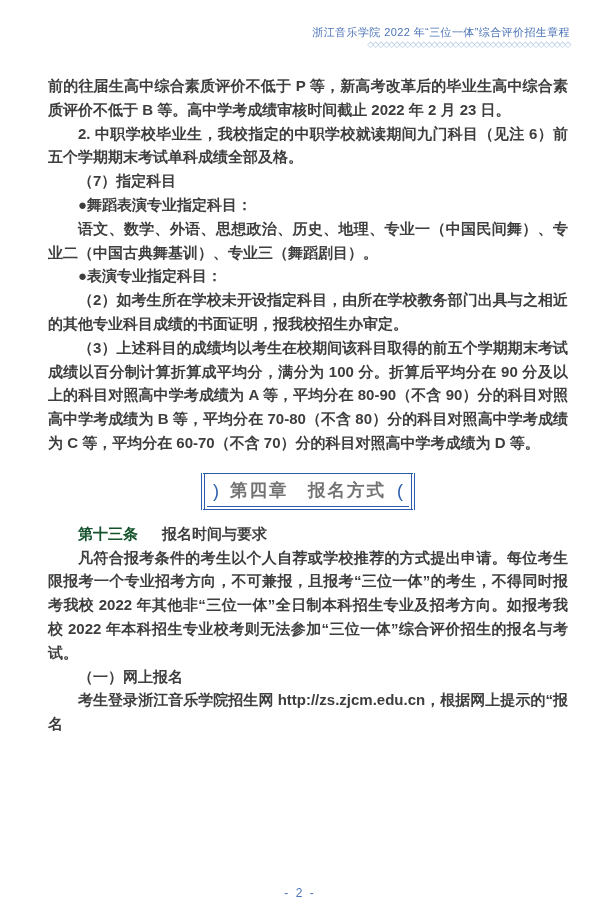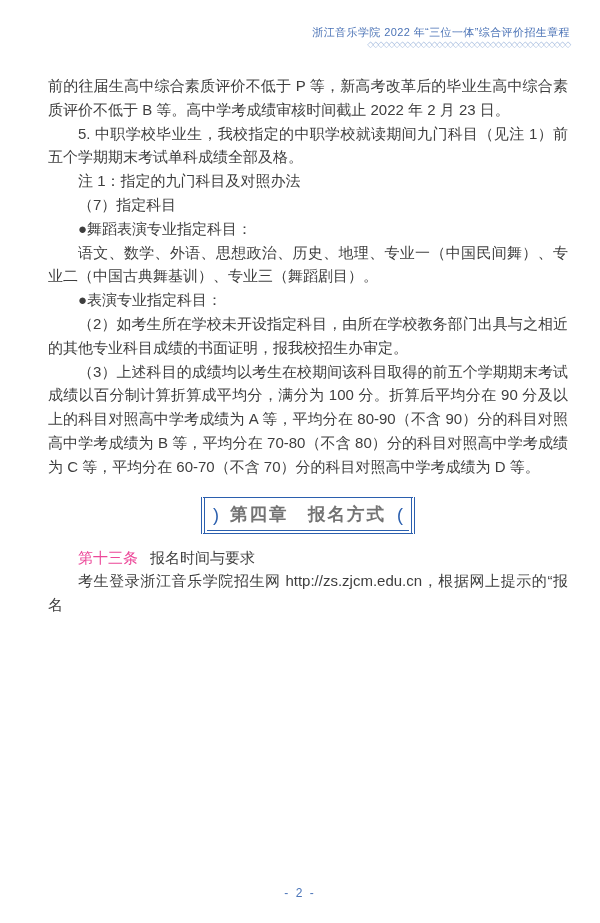--- a/index.html
+++ b/index.html
@@ -30,21 +30,21 @@
     white-space:nowrap;
   }
   
   .body{
     position:absolute;top:74px;left:48px;right:32px;
     font-size:15px;
     line-height:23.8px;
     color:#3e3e3e;
     text-align:justify;
   }
-  .body p{margin:0;}
+  .body p{margin:0;font-weight:bold;}
   .indent{text-indent:2em;}
   
   .banner{
     position:relative;
     width:214px;
     margin:18px auto 12px auto;
     text-align:center;
     border:1px solid #2b5fae;
     border-left:4px double #2b5fae;
     border-right:4px double #2b5fae;
@@ -70,22 +70,22 @@
     transform:translateY(-52%);
     color:#2b5fae;
     font-size:18px;
     font-weight:400;
     line-height:18px;
   }
   .banner-curl.left{left:8px;}
   .banner-curl.right{right:8px;}
   
   .article-heading{text-indent:2em;}
-  .article-num{color:#ec4899;margin-right:12px;}
-  .article-title{color:#3e3e3e;}
+  .article-num{color:#14532d;}
+  .article-title{color:#3e3e3e;margin-left:24px;}
   
   .footer{
     position:absolute;left:0;right:0;bottom:22px;
     text-align:center;
   }
   .page-number{
     color:#4a74b8;
     font-size:12px;
     letter-spacing:2px;
   }
@@ -95,39 +95,40 @@
 
 <div class="page">
 
   <div class="header">
     <div class="header-title">浙江音乐学院 2022 年“三位一体”综合评价招生章程</div>
     <div class="header-divider">◇◇◇◇◇◇◇◇◇◇◇◇◇◇◇◇◇◇◇◇◇◇◇◇◇◇◇◇◇◇◇◇◇◇◇◇◇◇</div>
   </div>
 
   <div class="body">
     <p class="">前的往届生高中综合素质评价不低于 P 等，新高考改革后的毕业生高中综合素质评价不低于 B 等。高中学考成绩审核时间截止 2022 年 2 月 23 日。</p>
-    <p class="indent">5. 中职学校毕业生，我校指定的中职学校就读期间九门科目（见注 1）前五个学期期末考试单科成绩全部及格。</p>
-    <p class="indent">注 1：指定的九门科目及对照办法</p>
+    <p class="indent">2. 中职学校毕业生，我校指定的中职学校就读期间九门科目（见注 6）前五个学期期末考试单科成绩全部及格。</p>
     <p class="indent">（7）指定科目</p>
     <p class="indent">●舞蹈表演专业指定科目：</p>
     <p class="indent">语文、数学、外语、思想政治、历史、地理、专业一（中国民间舞）、专业二（中国古典舞基训）、专业三（舞蹈剧目）。</p>
     <p class="indent">●表演专业指定科目：</p>
     <p class="indent">（2）如考生所在学校未开设指定科目，由所在学校教务部门出具与之相近的其他专业科目成绩的书面证明，报我校招生办审定。</p>
     <p class="indent">（3）上述科目的成绩均以考生在校期间该科目取得的前五个学期期末考试成绩以百分制计算折算成平均分，满分为 100 分。折算后平均分在 90 分及以上的科目对照高中学考成绩为 A 等，平均分在 80-90（不含 90）分的科目对照高中学考成绩为 B 等，平均分在 70-80（不含 80）分的科目对照高中学考成绩为 C 等，平均分在 60-70（不含 70）分的科目对照高中学考成绩为 D 等。</p>
 
     <div class="banner">
       <span class="banner-curl left">)</span>
       <div class="banner-title">第四章　报名方式</div>
       <span class="banner-curl right">(</span>
     </div>
 
     <p class="article-heading">
       <span class="article-num">第十三条</span><span class="article-title">报名时间与要求</span>
     </p>
 
+    <p class="indent">凡符合报考条件的考生以个人自荐或学校推荐的方式提出申请。每位考生限报考一个专业招考方向，不可兼报，且报考“三位一体”的考生，不得同时报考我校 2022 年其他非“三位一体”全日制本科招生专业及招考方向。如报考我校 2022 年本科招生专业校考则无法参加“三位一体”综合评价招生的报名与考试。</p>
+    <p class="indent">（一）网上报名</p>
     <p class="indent">考生登录浙江音乐学院招生网 http://zs.zjcm.edu.cn，根据网上提示的“报名</p>
   </div>
 
   <div class="footer">
     <span class="page-number">- 2 -</span>
   </div>
 
 </div>
 
 </body></html>

